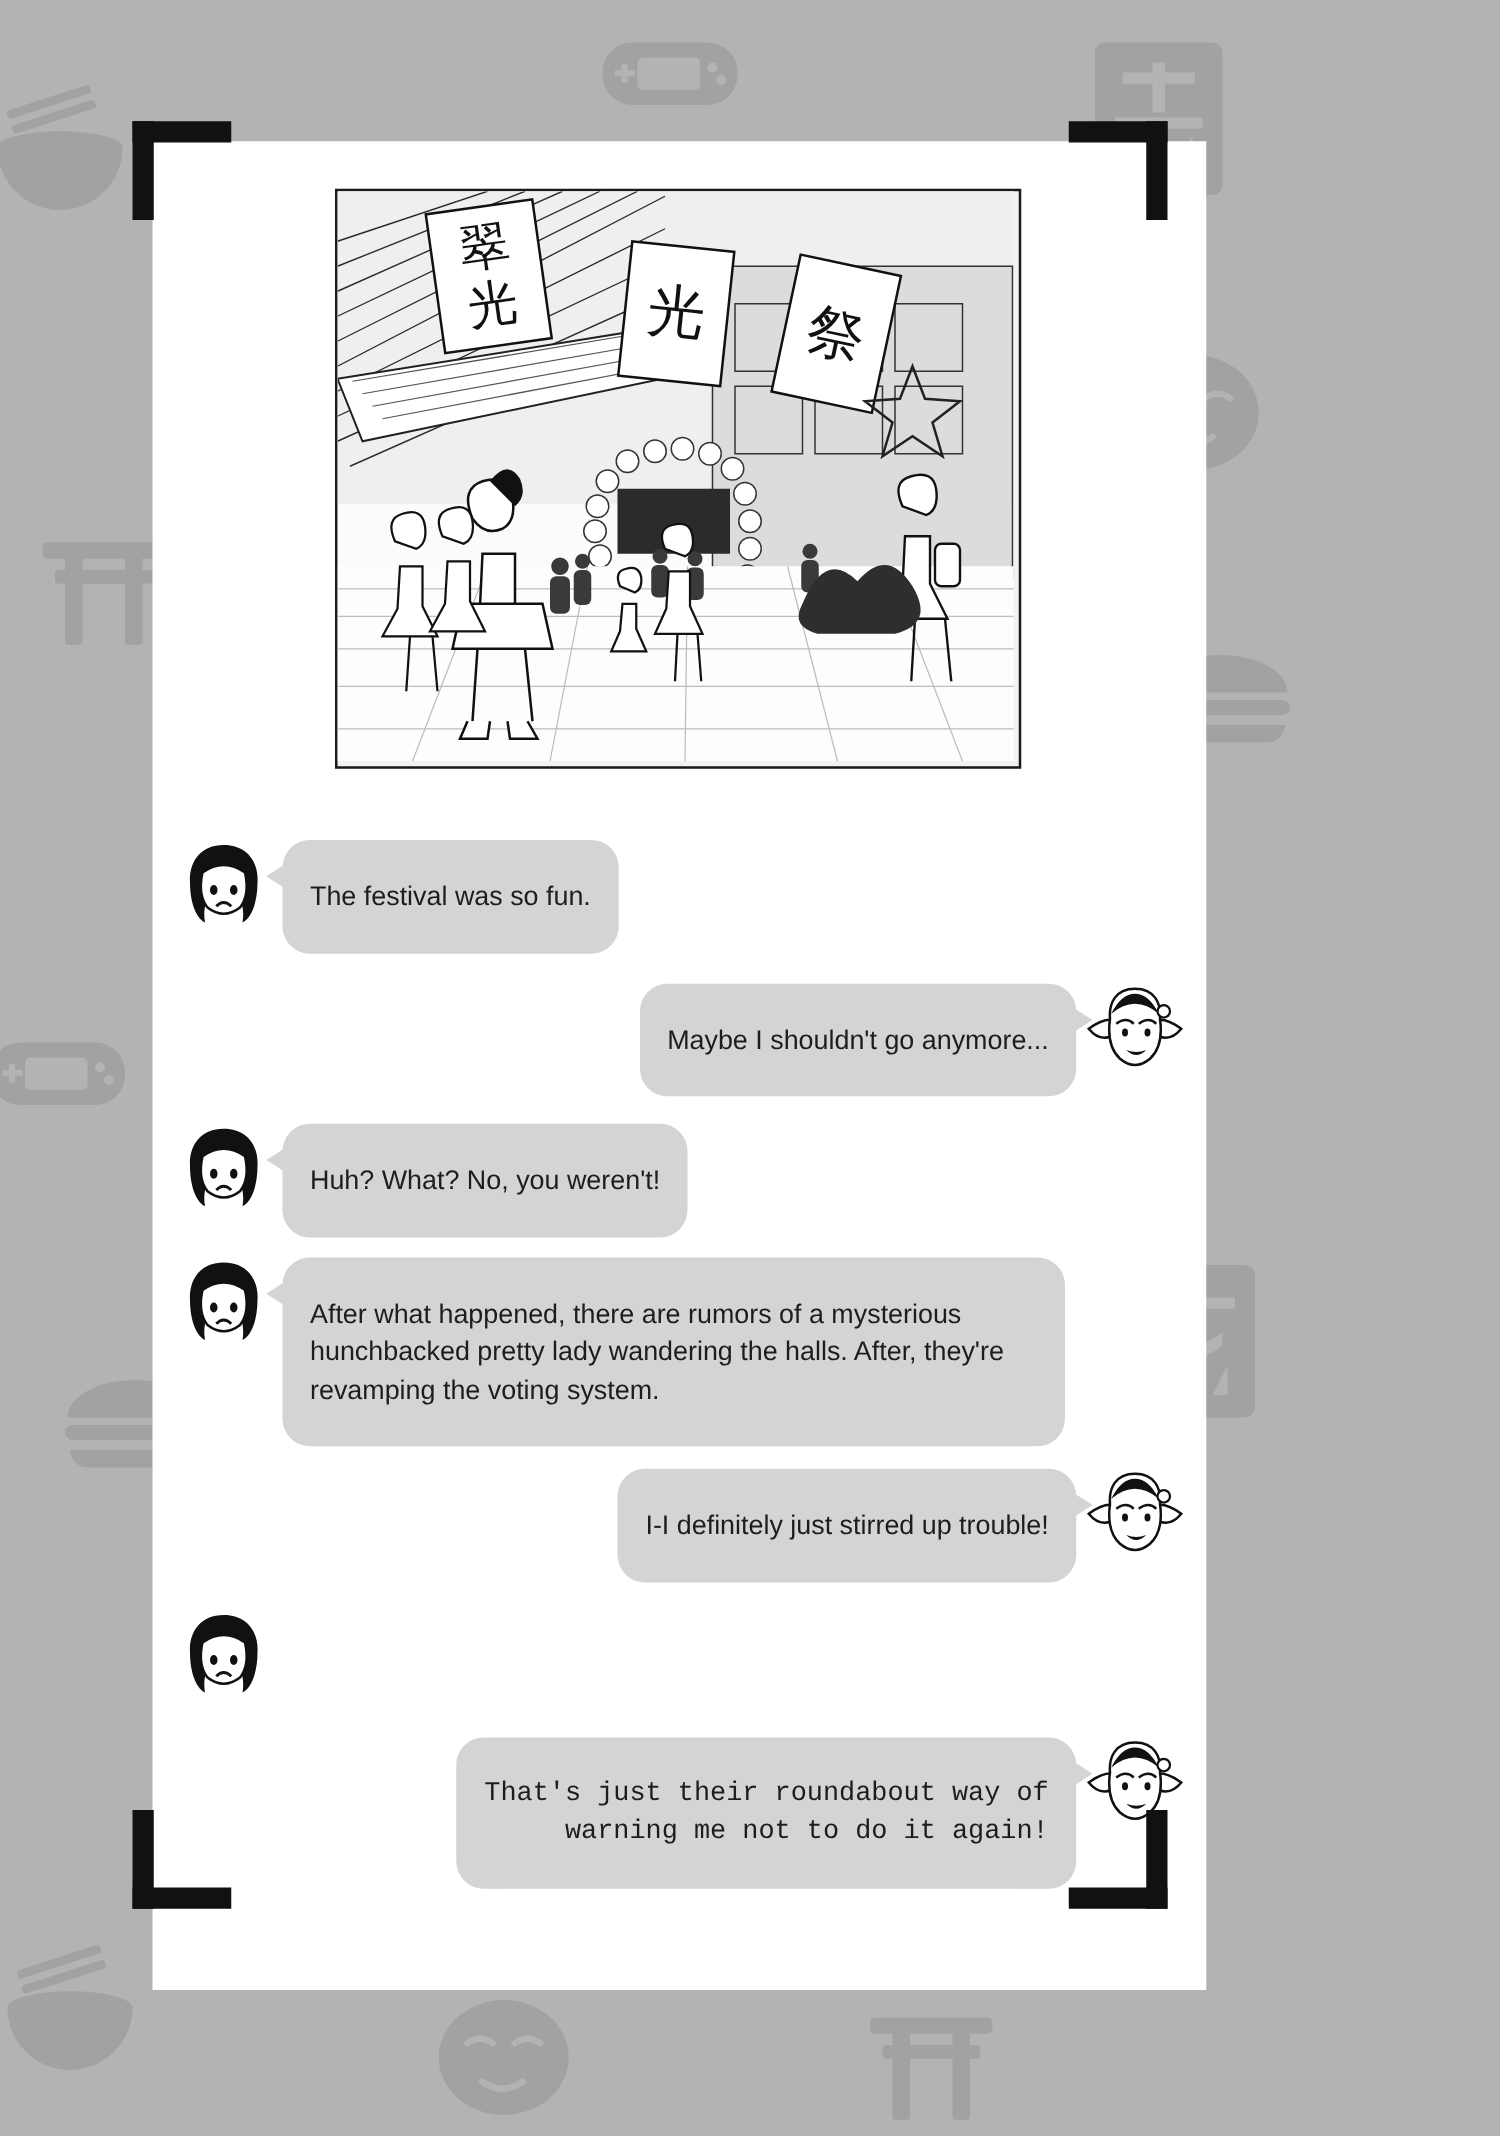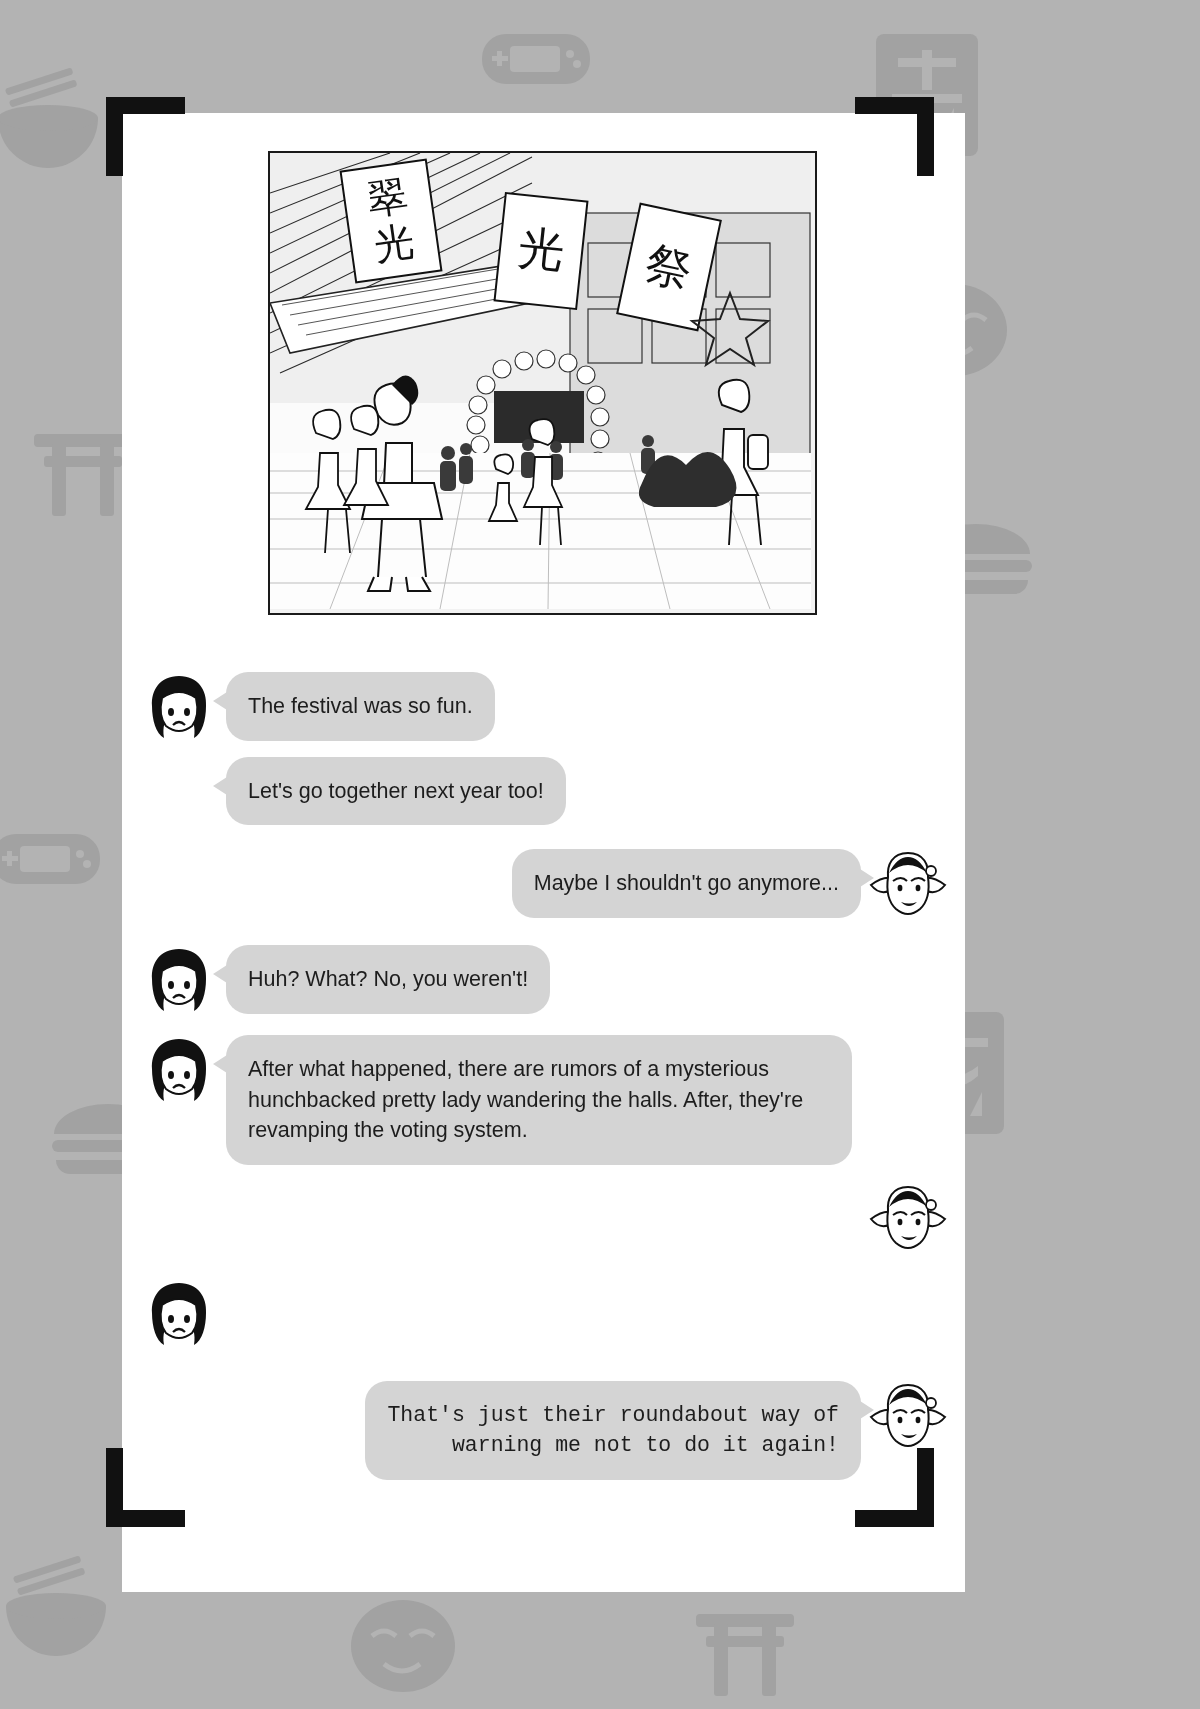--- a/index.html
+++ b/index.html
@@ -88,21 +88,21 @@
     flex: 0 0 78px;
     position: relative;
   }
   .avatar svg { display: block; }
 
   .bubble {
     position: relative;
     background: #d4d4d4;
     color: #1d1d1d;
     border-radius: 22px;
-    padding: 19px 22px;
+    padding: 30px 22px;
     font-size: 21.5px;
     line-height: 1.42;
     max-width: 600px;
     margin-top: 4px;
   }
   .row.left .bubble  { margin-left: 8px; }
   .row.right .bubble { margin-right: 8px; text-align: right; }
 
   .bubble::after {
     content: "";
@@ -354,21 +354,20 @@
         <svg width="78" height="78" viewBox="0 0 78 78">
           <path d="M39 8 C20 8 11 22 12 38 C12 52 16 66 24 70 C22 58 26 52 26 52 L52 52 C52 52 56 58 54 70 C62 66 66 52 66 38 C67 22 58 8 39 8 Z" fill="#111"></path>
           <path d="M22 30 q17 -12 34 0 q4 18 -4 28 q-13 10 -26 0 q-8 -10 -4 -28 z" fill="#fff" stroke="#111" stroke-width="2"></path>
           <ellipse cx="31" cy="44" rx="3" ry="4" fill="#111"></ellipse>
           <ellipse cx="47" cy="44" rx="3" ry="4" fill="#111"></ellipse>
           <path d="M33 57 q6 -6 12 0" fill="none" stroke="#111" stroke-width="2.2"></path>
         </svg>
       </div>
       <div class="stack">
         <div class="bubble">The festival was so fun.</div>
-        <div class="bubble">Let's go together next year too!</div>
       </div>
     </div>
 
     <div class="row right" style="margin-top:20px;">
       <div class="bubble">
         <div>Maybe I shouldn't go anymore...</div>
       </div>
       <div class="avatar">
         <svg width="78" height="78" viewBox="0 0 78 78">
           <path d="M2 40 q14 -10 22 -6 l-4 12 q-10 4 -18 -6 z" fill="#fff" stroke="#111" stroke-width="2"></path>
@@ -405,20 +404,21 @@
           <path d="M22 30 q17 -12 34 0 q4 18 -4 28 q-13 10 -26 0 q-8 -10 -4 -28 z" fill="#fff" stroke="#111" stroke-width="2"></path>
           <ellipse cx="31" cy="44" rx="3" ry="4" fill="#111"></ellipse>
           <ellipse cx="47" cy="44" rx="3" ry="4" fill="#111"></ellipse>
           <path d="M33 57 q6 -6 12 0" fill="none" stroke="#111" stroke-width="2.2"></path>
         </svg>
       </div>
       <div class="bubble" style="max-width:582px;">After what happened, there are rumors of a mysterious hunchbacked pretty lady wandering the halls. After, they're revamping the voting system.</div>
     </div>
 
     <div class="row right" style="margin-top:14px;">
+      <div class="bubble">I-I definitely just stirred up trouble!</div>
       <div class="avatar">
         <svg width="78" height="78" viewBox="0 0 78 78">
           <path d="M2 40 q14 -10 22 -6 l-4 12 q-10 4 -18 -6 z" fill="#fff" stroke="#111" stroke-width="2"></path>
           <path d="M76 40 q-14 -10 -22 -6 l4 12 q10 4 18 -6 z" fill="#fff" stroke="#111" stroke-width="2"></path>
           <path d="M39 8 C23 8 18 20 19 32 q-3 22 8 32 q12 10 24 0 q11 -10 8 -32 C60 20 55 8 39 8 Z" fill="#fff" stroke="#111" stroke-width="2"></path>
           <path d="M20 28 q19 -16 38 0 q-8 -16 -19 -16 q-11 0 -19 16 z" fill="#111"></path>
           <path d="M24 36 q8 -6 14 0" fill="none" stroke="#111" stroke-width="2"></path>
           <path d="M42 36 q8 -6 14 0" fill="none" stroke="#111" stroke-width="2"></path>
           <ellipse cx="31" cy="43" rx="2.4" ry="3.2" fill="#111"></ellipse>
           <ellipse cx="49" cy="43" rx="2.4" ry="3.2" fill="#111"></ellipse>

